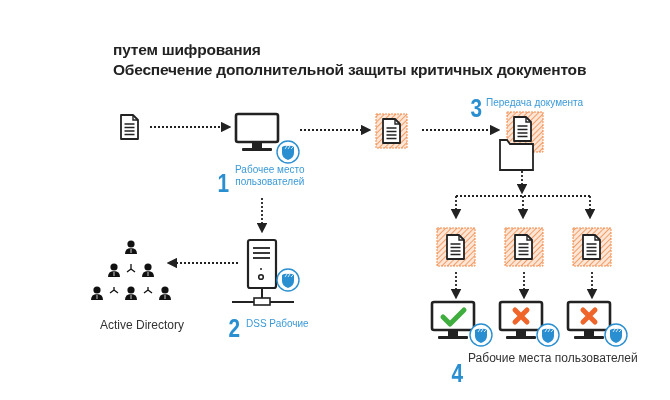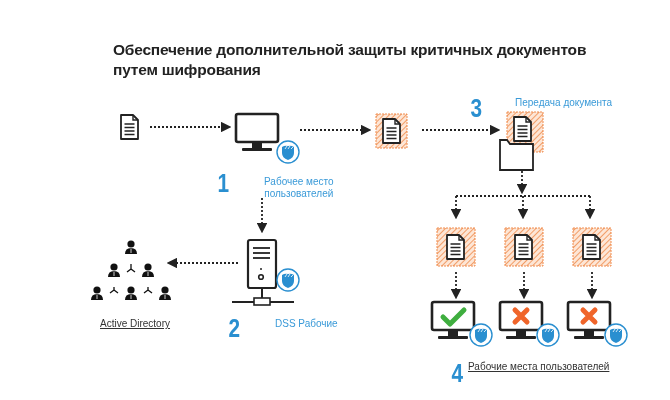--- a/index.html
+++ b/index.html
@@ -1,28 +1,28 @@
 <!DOCTYPE html>
 <html><head>
 <meta charset="utf-8">
 <style>
   html,body{margin:0;padding:0;background:#fff;}
   body{width:670px;height:400px;position:relative;overflow:hidden;font-family:"Liberation Sans",sans-serif;}
   .title{position:absolute;left:113px;top:40px;font-size:15.5px;font-weight:bold;color:#222;line-height:20px;letter-spacing:-0.2px;}
   svg.diagram{position:absolute;left:0;top:0;}
   .num{position:absolute;color:#2a8fd0;font-weight:bold;font-family:"Liberation Sans",sans-serif;font-size:26px;line-height:26px;transform:scaleX(0.8);}
-  .caption{position:absolute;color:#3a9ad8;font-size:10px;line-height:12px;margin-left:29px;}
-  .dark{position:absolute;color:#333;font-size:10px;text-decoration:underline;}
+  .caption{position:absolute;color:#3a9ad8;font-size:10px;line-height:12px;}
+  .dark{position:absolute;color:#333;font-size:12px;}
 </style>
 </head>
 <body>
 
 <div class="title">
+  <div>путем шифрования</div>
   <div>Обеспечение дополнительной защиты критичных документов</div>
-  <div>путем шифрования</div>
 </div>
 
 <svg class="diagram" width="670" height="400" viewBox="0 0 670 400">
   <defs>
     <pattern id="hatch" width="4" height="4" patternUnits="userSpaceOnUse" patternTransform="rotate(45)">
       <rect width="4" height="4" fill="#fde6d6"></rect>
       <line x1="0" y1="0" x2="0" y2="4" stroke="#f08a4b" stroke-width="1.6"></line>
     </pattern>
     <marker id="arr" markerWidth="6" markerHeight="6" refX="3" refY="3" orient="auto">
       <path d="M0,0 L6,3 L0,6 z" fill="#222"></path>
@@ -146,27 +146,27 @@
     <use href="#person" x="165" y="294"></use>
     <g stroke="#111" stroke-width="1.3">
       <path d="M131,264 V269 M131,269 L127,272 M131,269 L135,272"></path>
       <path d="M114,287 V290 M114,290 L110,293 M114,290 L118,293" transform="translate(0,0)"></path>
       <path d="M148,287 V290 M148,290 L144,293 M148,290 L152,293"></path>
     </g>
   </g>
 </svg>
 
 <div class="num" style="left:216px;top:170px;">1</div>
-<div class="caption" style="left:235px;top:176px;text-align:center;">
+<div class="caption" style="left:235px;top:164px;text-align:center;">
   <div>Рабочее место</div>
   <div>пользователей</div>
 </div>
 
 <div class="num" style="left:227px;top:315px;">2</div>
 <div class="caption" style="left:246px;top:318px;">DSS Рабочие</div>
 
 <div class="num" style="left:469px;top:95px;">3</div>
 <div class="caption" style="left:486px;top:97px;">Передача документа</div>
 
 <div class="num" style="left:450px;top:360px;">4</div>
-<div class="dark" style="left:468px;top:361px;">Рабочие места пользователей</div>
+<div class="dark" style="left:468px;top:351px;">Рабочие места пользователей</div>
 
 <div class="dark" style="left:100px;top:318px;">Active Directory</div>
 
 </body></html>

